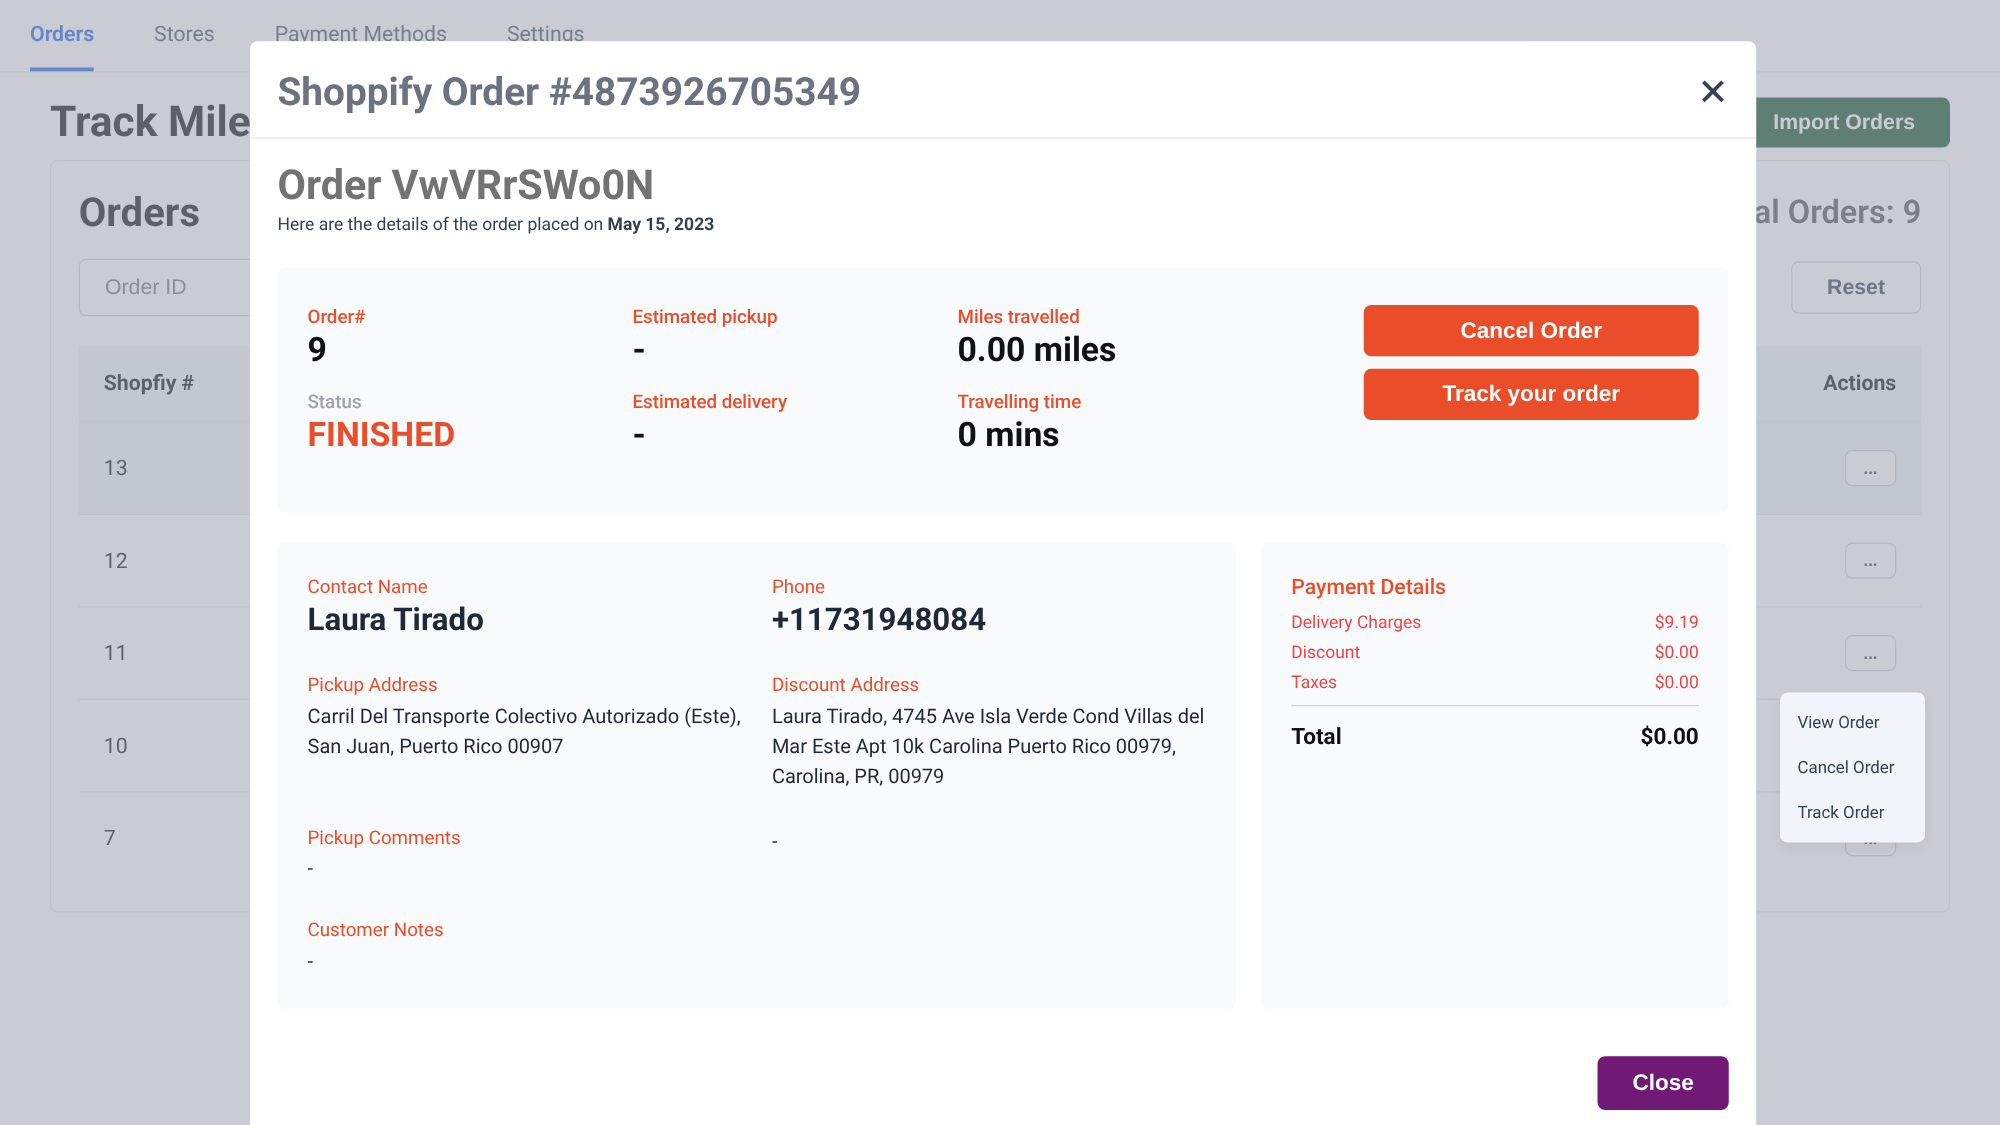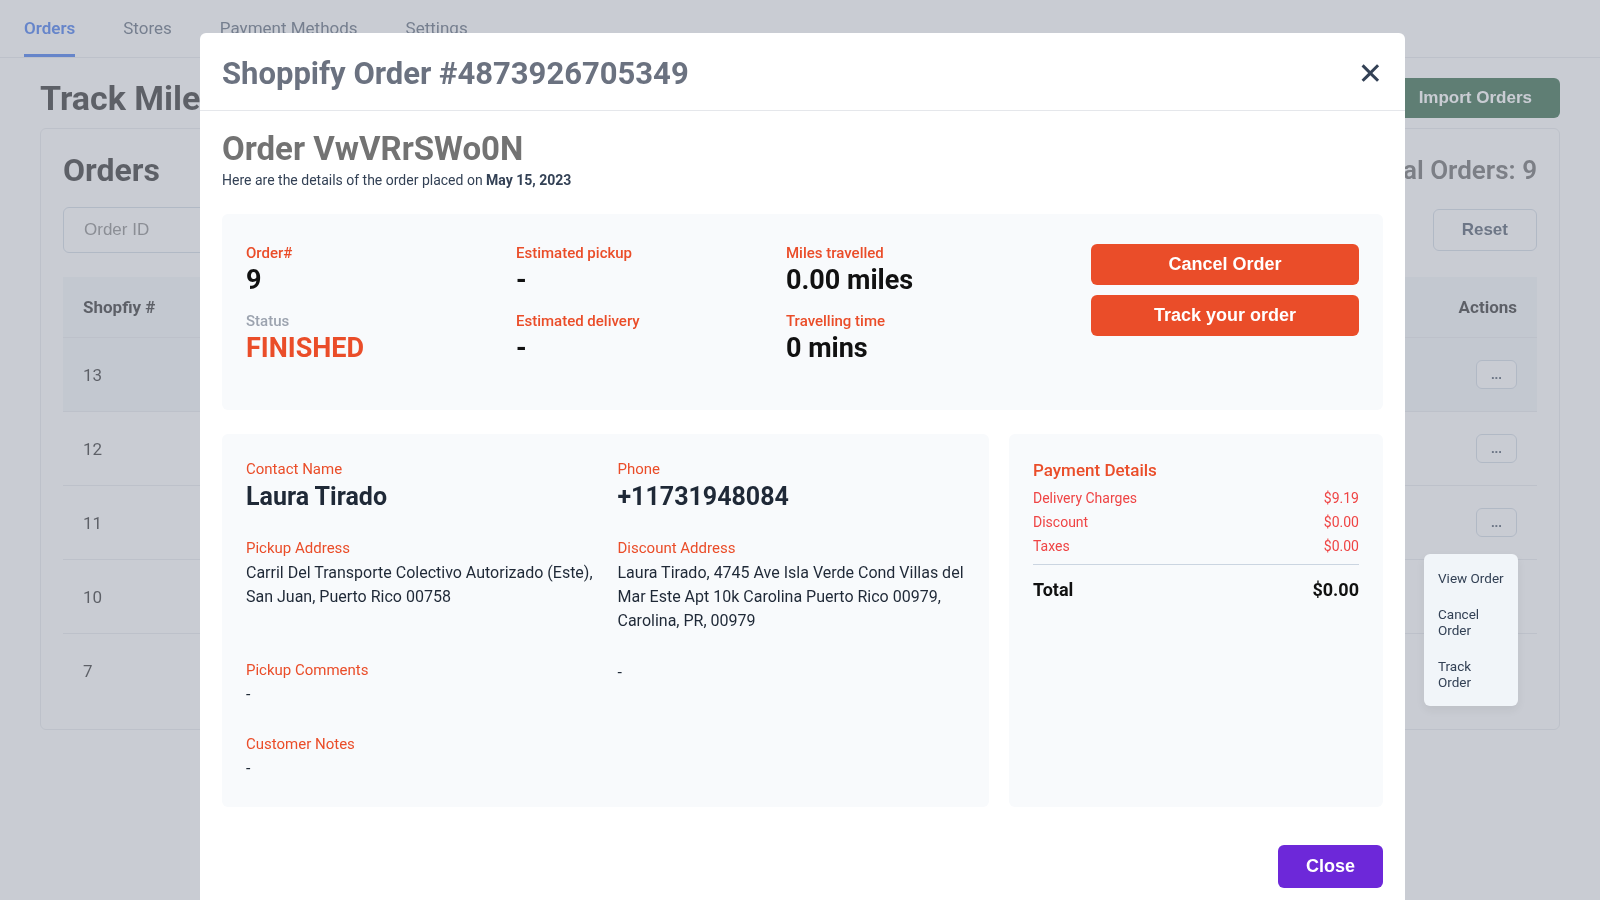--- a/index.html
+++ b/index.html
@@ -142,21 +142,20 @@
 .order-title { font-size: 33px; font-weight: 700; color: #737373; margin-bottom: 4px; }
 .order-sub { font-size: 14px; color: #334155; margin-bottom: 26px; }
 .order-sub strong { font-weight: 700; }
 
 .summary-box {
   background: #f8fafc;
   border-radius: 6px;
   padding: 30px 24px;
   display: grid;
   grid-template-columns: 260px 260px 260px 1fr;
-  gap: 10px;
 }
 .label-sm { font-size: 15px; color: #EA4D29; font-weight: 500; margin-bottom: 2px; }
 .label-sm.muted { color: #9ca3af; }
 .value-lg { font-size: 27px; font-weight: 700; color: #111; margin-bottom: 16px; }
 .value-lg.orange { color: #EA4D29; }
 .summary-btn {
   display: block;
   width: 268px;
   margin-bottom: 10px;
   background: #EA4D29;
@@ -192,36 +191,36 @@
   display: flex; justify-content: space-between;
   font-size: 18px; font-weight: 700; gap: 16px;
 }
 
 .modal-footer {
   padding: 16px 22px 20px 22px;
   display: flex;
   justify-content: flex-end;
 }
 .close-btn {
-  background: #6d28d9;
+  background: #701a75;
   color: #fff;
   border: none;
   font-weight: 600;
   font-size: 18px;
   padding: 11px 28px;
   border-radius: 6px;
   cursor: pointer;
 }
 
 
 .context-menu {
   position: absolute;
   top: 554px;
   left: 1424px;
-  width: 94px;
+  width: 116px;
   background: #f1f5f9;
   border-radius: 6px;
   z-index: 25;
   padding: 6px 0;
   box-shadow: 0 4px 10px rgba(0,0,0,0.06);
 }
 .context-menu div {
   font-size: 13.5px;
   color: #334155;
   padding: 10px 14px;
@@ -333,21 +332,21 @@
           <div class="detail-block">
             <div class="dlabel">Contact Name</div>
             <div class="dval-lg">Laura Tirado</div>
           </div>
           <div class="detail-block">
             <div class="dlabel">Phone</div>
             <div class="dval-lg">+11731948084</div>
           </div>
           <div class="detail-block">
             <div class="dlabel">Pickup Address</div>
-            <div class="dval">Carril Del Transporte Colectivo Autorizado (Este), San Juan, Puerto Rico 00758</div>
+            <div class="dval">Carril Del Transporte Colectivo Autorizado (Este), San Juan, Puerto Rico 00907</div>
           </div>
           <div class="detail-block">
             <div class="dlabel">Discount Address</div>
             <div class="dval">Laura Tirado, 4745 Ave Isla Verde Cond Villas del Mar Este Apt 10k Carolina Puerto Rico 00979, Carolina, PR, 00979</div>
           </div>
           <div class="detail-block">
             <div class="dlabel">Pickup Comments</div>
             <div class="dval">-</div>
           </div>
           <div class="detail-block">

